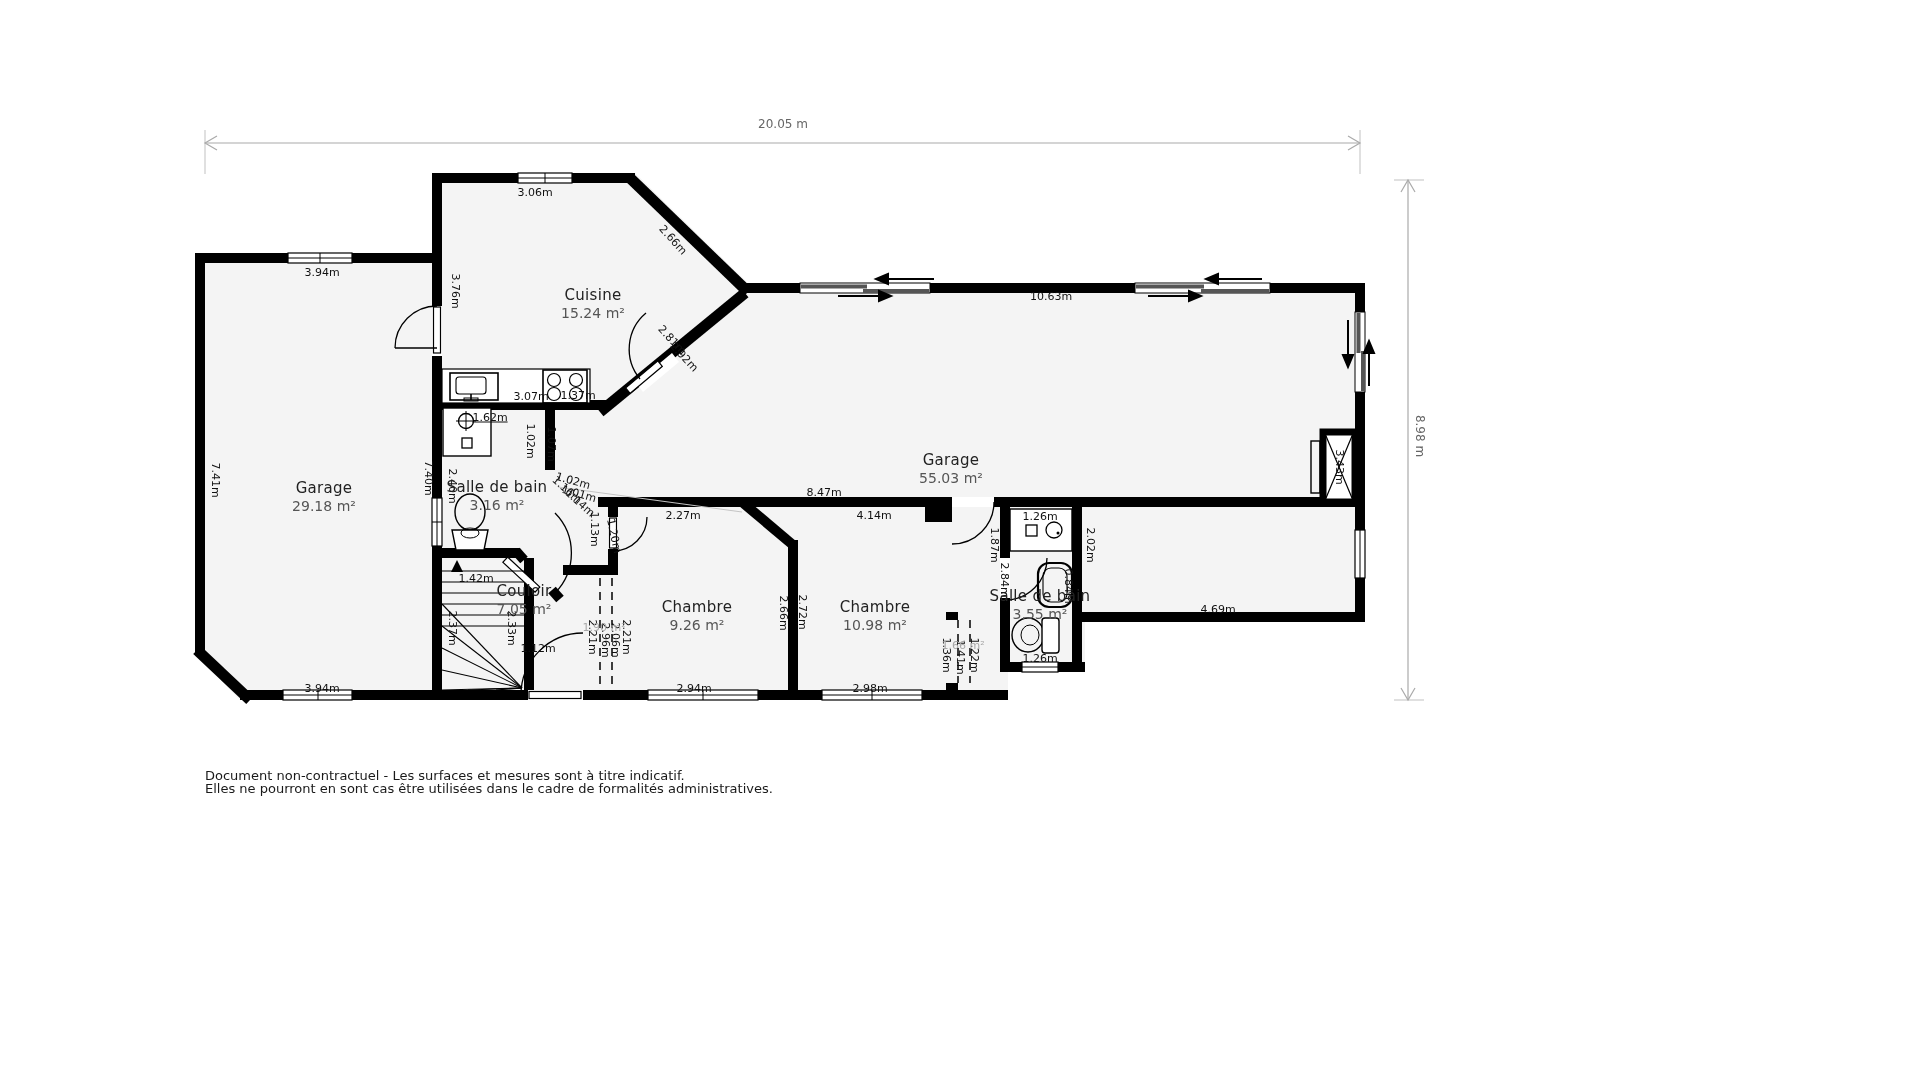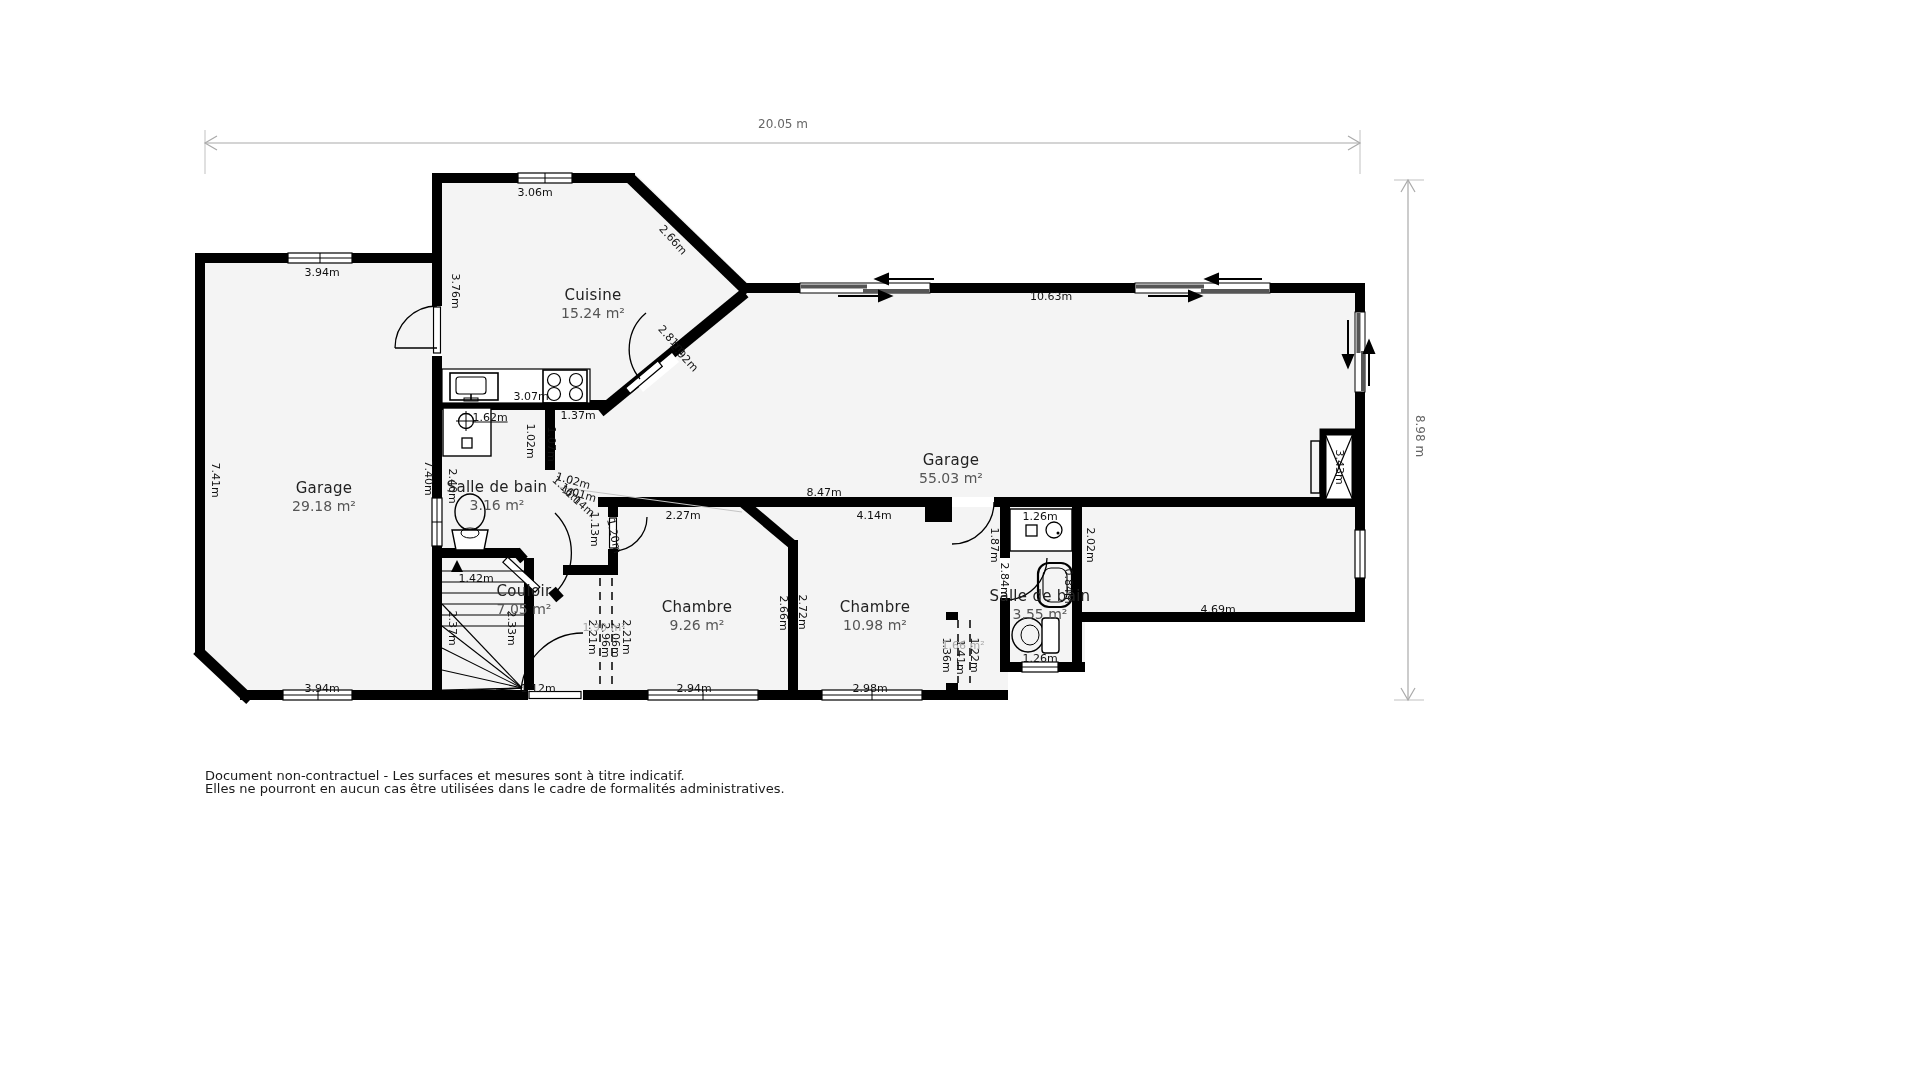--- a/index.html
+++ b/index.html
@@ -255,30 +255,30 @@
     <line x1="1394" y1="700" x2="1424" y2="700" stroke="#ccc"></line>
     <polyline points="1401,192 1408,180 1415,192"></polyline>
     <polyline points="1401,688 1408,700 1415,688"></polyline>
   </g>
 </svg>
 
 <div id="labels-layer">
   <div class="dim-label" style="left:783px;top:124px;">20.05 m</div>
   <div class="dim-label vert" style="left:1420px;top:436px;">8.98 m</div>
   <div class="disclaimer" style="top:768px;">Document non-contractuel - Les surfaces et mesures sont à titre indicatif.</div>
-  <div class="disclaimer" style="top:781px;">Elles ne pourront en aucun cas être utilisées dans le cadre de formalités administratives.</div>
+  <div class="disclaimer" style="top:781px;">Elles ne pourront en sont cas être utilisées dans le cadre de formalités administratives.</div>
 <div class="wall-label" style="left: 535px; top: 192px;">3.06m</div>
     <div class="wall-label" style="left: 322px; top: 272px;">3.94m</div>
     <div class="wall-label" style="left: 673px; top: 240px; transform: translate(-50%, -50%) rotate(48deg);">2.66m</div>
     <div class="wall-label" style="left: 455px; top: 291px; transform: translate(-50%, -50%) rotate(90deg);">3.76m</div>
     <div class="wall-label" style="left: 1051px; top: 296px;">10.63m</div>
     <div class="wall-label" style="left: 672px; top: 340px; transform: translate(-50%, -50%) rotate(47deg);">2.81m</div>
     <div class="wall-label" style="left: 684px; top: 357px; transform: translate(-50%, -50%) rotate(47deg);">2.92m</div>
     <div class="wall-label" style="left: 531px; top: 396px;">3.07m</div>
-    <div class="wall-label" style="left: 578px; top: 415px; text-align: center;">1.37m</div>
+    <div class="wall-label" style="left: 578px; top: 395px; text-align: center;">1.37m</div>
     <div class="wall-label" style="left: 490px; top: 417px; text-decoration: underline;">1.62m</div>
     <div class="wall-label" style="left: 530px; top: 441px; transform: translate(-50%, -50%) rotate(90deg);">1.02m</div>
     <div class="wall-label" style="left: 551px; top: 444px; transform: translate(-50%, -50%) rotate(90deg);">1.07m</div>
     <div class="wall-label" style="left: 215px; top: 480px; transform: translate(-50%, -50%) rotate(90deg);">7.41m</div>
     <div class="wall-label" style="left: 428px; top: 478px; transform: translate(-50%, -50%) rotate(90deg);">7.40m</div>
     <div class="wall-label" style="left: 452px; top: 486px; transform: translate(-50%, -50%) rotate(90deg);">2.40m</div>
     <div class="wall-label" style="left: 567px; top: 490px; transform: translate(-50%, -50%) rotate(42deg);">1.16m</div>
     <div class="wall-label" style="left: 580px; top: 503px; transform: translate(-50%, -50%) rotate(42deg);">1.14m</div>
     <div class="wall-label" style="left: 573px; top: 481px; transform: translate(-50%, -50%) rotate(16deg);">1.02m</div>
     <div class="wall-label" style="left: 579px; top: 494px; transform: translate(-50%, -50%) rotate(16deg);">1.01m</div>
@@ -300,21 +300,21 @@
     <div class="wall-label" style="left: 626px; top: 637px; transform: translate(-50%, -50%) rotate(90deg);">2.21m</div>
     <div class="wall-label" style="left: 452px; top: 628px; transform: translate(-50%, -50%) rotate(90deg);">2.37m</div>
     <div class="wall-label" style="left: 511px; top: 628px; transform: translate(-50%, -50%) rotate(90deg);">2.33m</div>
     <div class="wall-label" style="left: 476px; top: 566px; margin-top: 12px;">1.42m</div>
     <div class="wall-label" style="left: 946px; top: 655px; transform: translate(-50%, -50%) rotate(90deg);">1.36m</div>
     <div class="wall-label" style="left: 960px; top: 657px; transform: translate(-50%, -50%) rotate(90deg);">1.41m</div>
     <div class="wall-label" style="left: 974px; top: 655px; transform: translate(-50%, -50%) rotate(90deg);">1.22m</div>
     <div class="wall-label" style="left: 1040px; top: 658px;">1.26m</div>
     <div class="wall-label" style="left: 694px; top: 688px;">2.94m</div>
     <div class="wall-label" style="left: 870px; top: 688px;">2.98m</div>
-    <div class="wall-label" style="left: 538px; top: 688px;">1.12m</div>
+    <div class="wall-label" style="left: 538px; top: 648px;">1.12m</div>
     <div class="wall-label" style="left: 322px; top: 688px;">3.94m</div>
     <div class="wall-label" style="left: 1218px; top: 609px;">4.69m</div>
     <div class="wall-label" style="left: 1339px; top: 467px; transform: translate(-50%, -50%) rotate(90deg);">3.43m</div>
     <div class="gray-label" style="left: 604px; top: 627px;">1.90 m²</div>
     <div class="gray-label" style="left: 963px; top: 645px;">1.66 m²</div>
     <div class="room-label" style="left: 324px; top: 490px;">
       <div class="room-name">Garage</div>
       <div class="room-area">29.18 m²</div>
     </div>
     <div class="room-label" style="left: 593px; top: 297px;">

